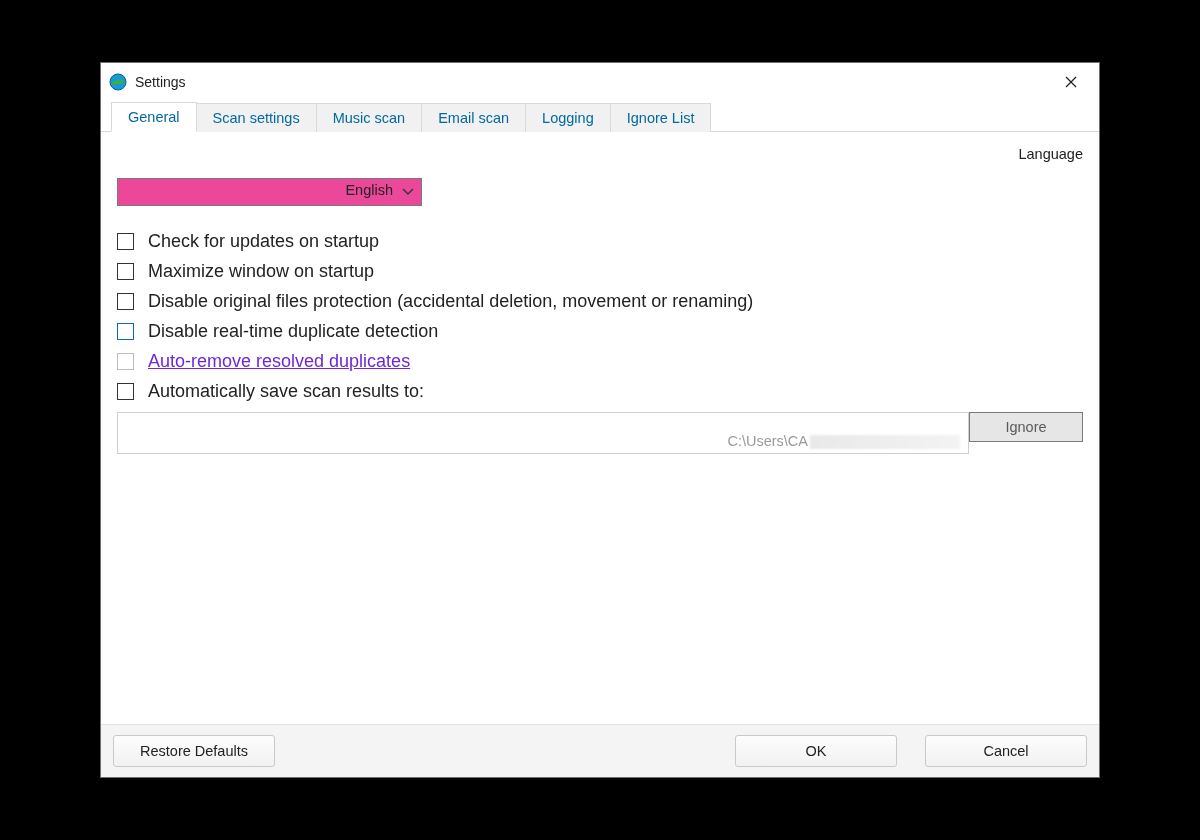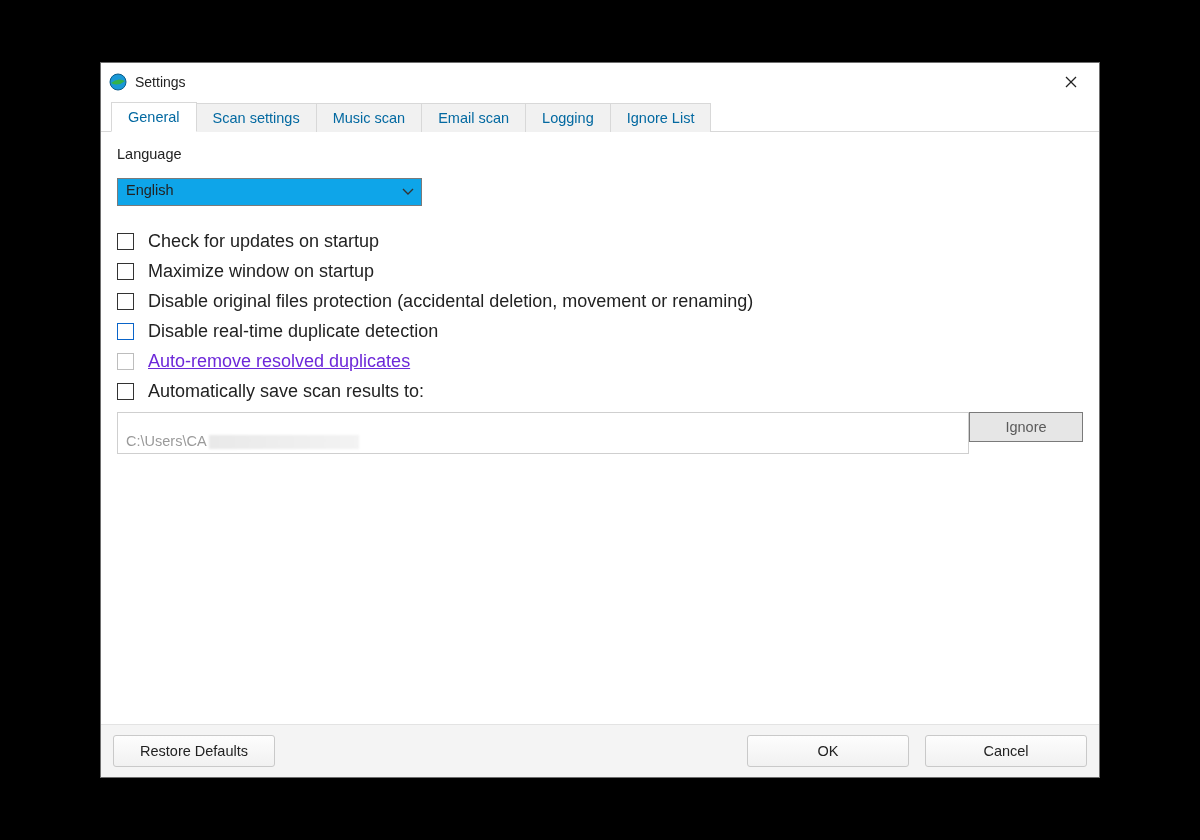--- a/index.html
+++ b/index.html
@@ -18,20 +18,21 @@
     left: 100px;
     top: 62px;
     width: 1000px;
     height: 716px;
     background: #fff;
     border: 1px solid #6e6e6e;
     box-shadow: 0 4px 18px rgba(0,0,0,0.5);
     display: flex;
     flex-direction: column;
     box-sizing: border-box;
+    text-align: right;
   }
   .titlebar {
     height: 34px;
     display: flex;
     align-items: center;
     padding: 2px 6px 0 8px;
   }
   .app-icon {
     width: 18px;
     height: 18px;
@@ -93,21 +94,21 @@
   .select-wrap {
     position: relative;
     width: 305px;
     height: 28px;
     margin-bottom: 20px;
   }
   .select {
     width: 100%;
     height: 100%;
     border: 1px solid #7a7a7a;
-    background: #0ea5e9;
+    background: #ec4899;
     padding: 3px 28px 3px 8px;
     font-size: 14.5px;
     box-sizing: border-box;
   }
   .select-caret {
     position: absolute;
     right: 8px;
     top: 50%;
     transform: translateY(-50%);
     pointer-events: none;
@@ -169,21 +170,21 @@
     cursor: default;
   }
 
   .footer {
     height: 52px;
     border-top: 1px solid #e3e3e3;
     background: #f4f4f4;
     display: flex;
     align-items: center;
     padding: 0 12px;
-    gap: 16px;
+    gap: 28px;
   }
   .btn {
     height: 30px;
     min-width: 120px;
     padding: 0 20px;
     border: 1px solid #c9c9c9;
     border-radius: 3px;
     background: linear-gradient(#fdfdfd, #f1f1f1);
     display: flex;
     align-items: center;

